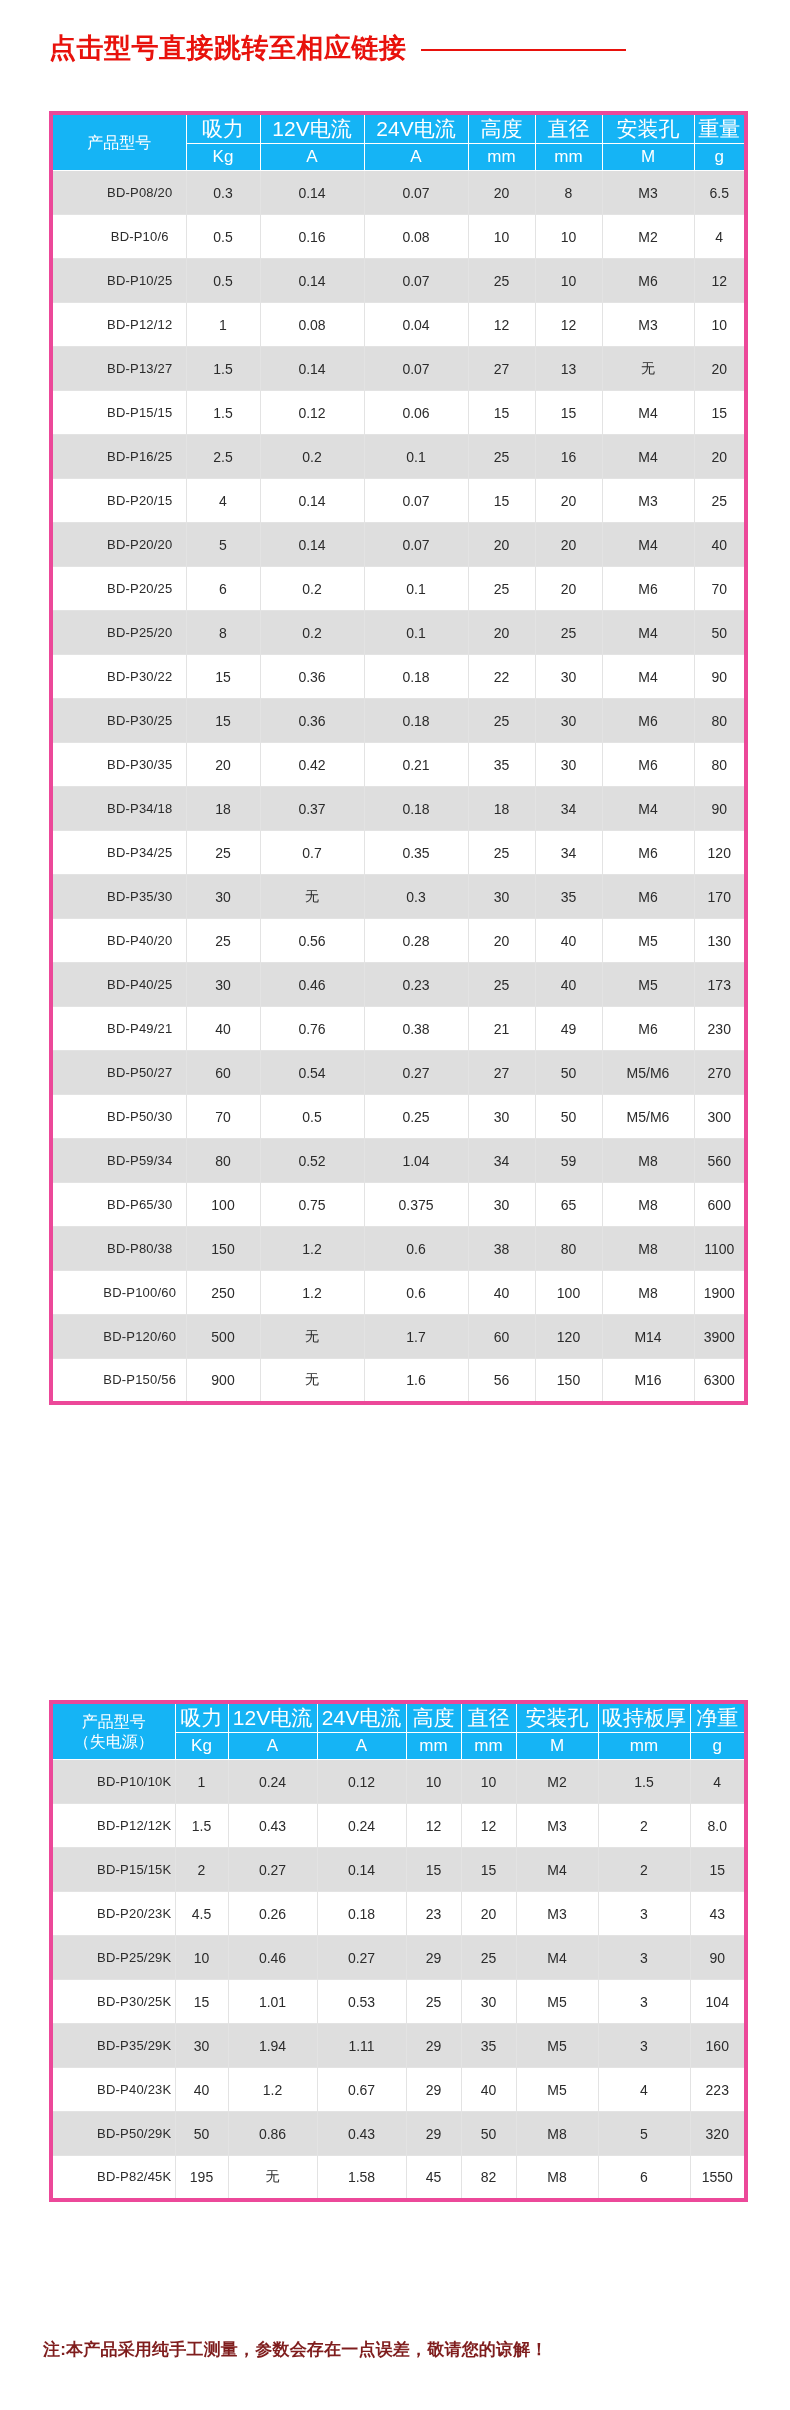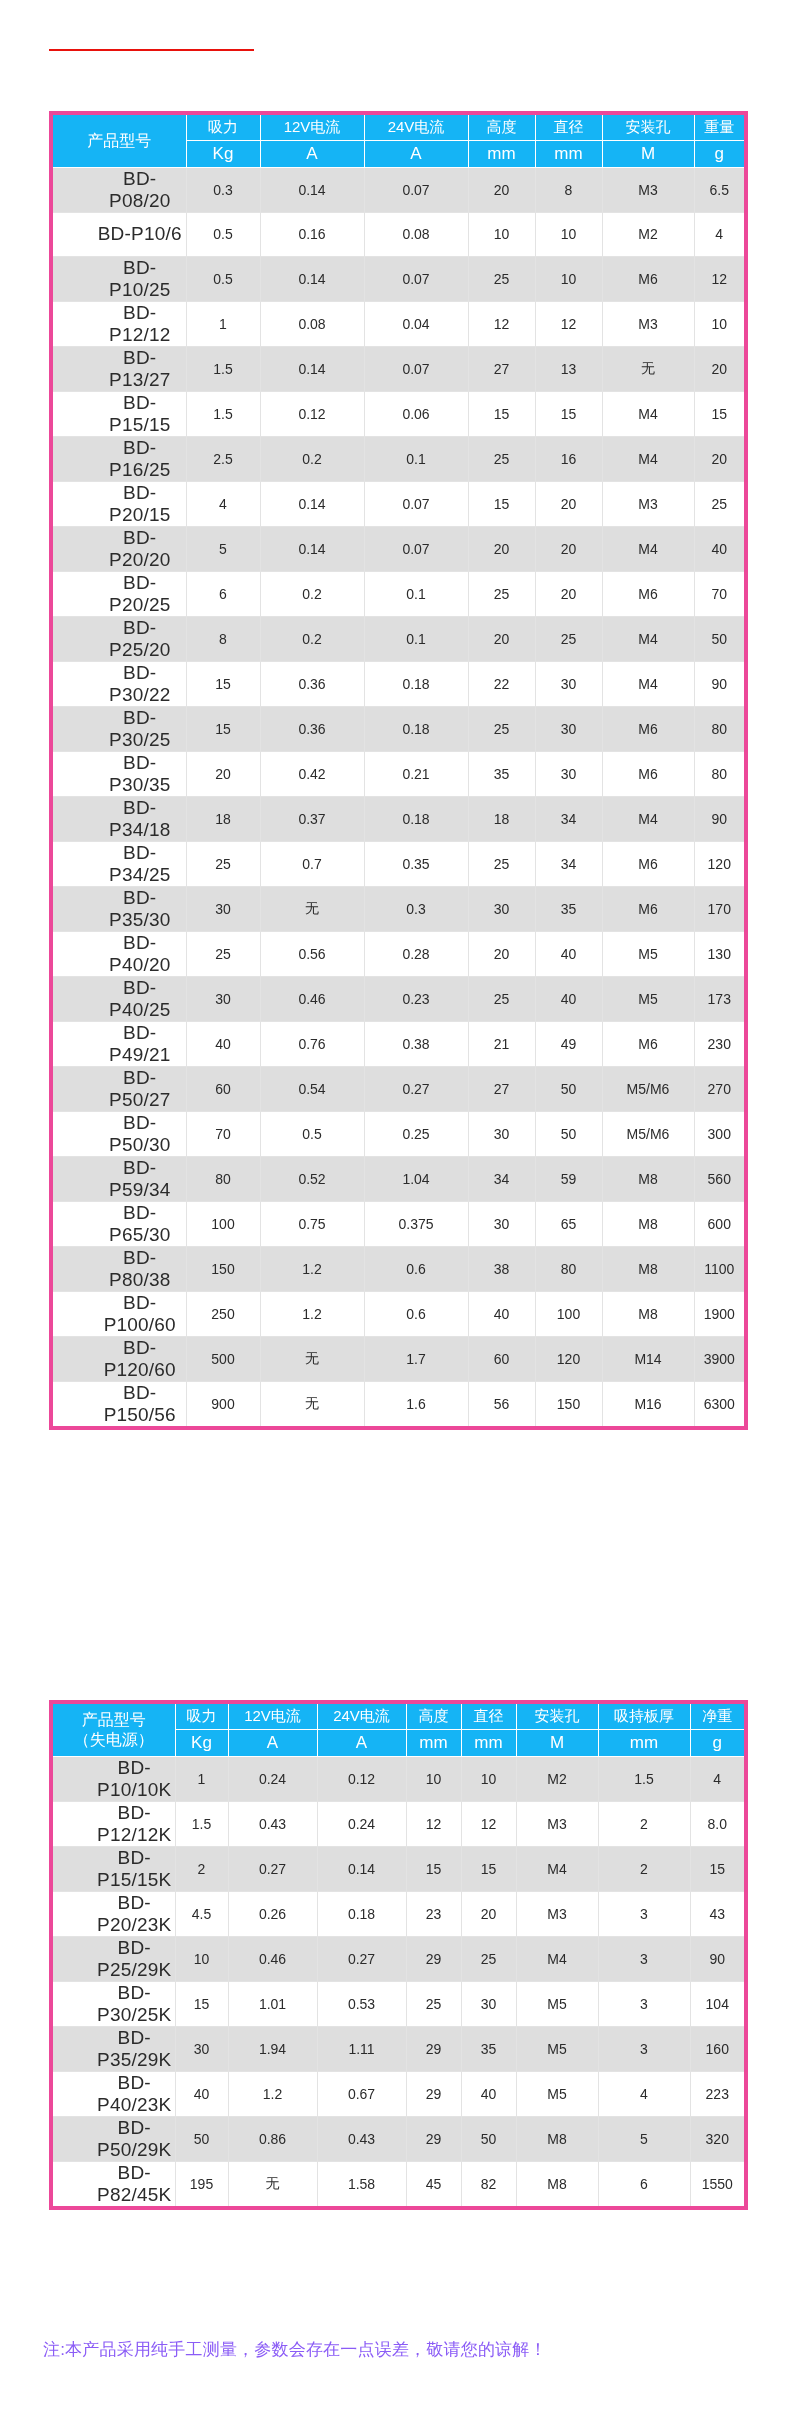--- a/index.html
+++ b/index.html
@@ -64,56 +64,57 @@
     color: #2b2b2b;
     padding: 0;
     font-weight: normal;
   }
 
   
   .spec-table thead th {
     background: #15b4f5;
     color: #ffffff;
     border: 1px solid #ffffff;
-    font-size: 15px;
+    font-size: 21px;
     font-weight: normal;
     height: 27px;
   }
   .spec-table thead th.name-cell {
     font-size: 16px;
     line-height: 1.25;
   }
   .spec-table thead th.unit-cell {
     font-size: 17px;
   }
 
   
   .spec-table tbody tr { height: 44px; }
   .spec-table tbody tr.odd  td { background: #dedede; }
   .spec-table tbody tr.even td { background: #ffffff; }
   .spec-table tbody td { height: 44px; border: 1px solid #e3e3e3; }
-  .spec-table tbody td.model { font-size: 19px; letter-spacing: 0.2px; padding-left: 41px; }
+  .spec-table tbody td.model { font-size: 13px; letter-spacing: 0.2px; padding-left: 41px; }
 
   
   .note {
     position: absolute;
     left: 43px;
     top: 2338px;
     width: 715px;
-    color: #8b5cf6;
+    color: #7f1d1d;
     font-size: 17px;
-    font-weight: normal;
+    font-weight: bold;
     letter-spacing: 0.2px;
     white-space: nowrap;
   }
 </style>
 </head>
 <body>
 
 <div class="title-row">
+  <div class="title-text">点击型号直接跳转至相应链接</div>
   <div class="title-rule"></div>
 </div>
 
 <table class="spec-table" id="table-1">
   <colgroup id="cg1">
       <col style="width: 135px;">
       <col style="width: 74px;">
       <col style="width: 104px;">
       <col style="width: 104px;">
       <col style="width: 67px;">

